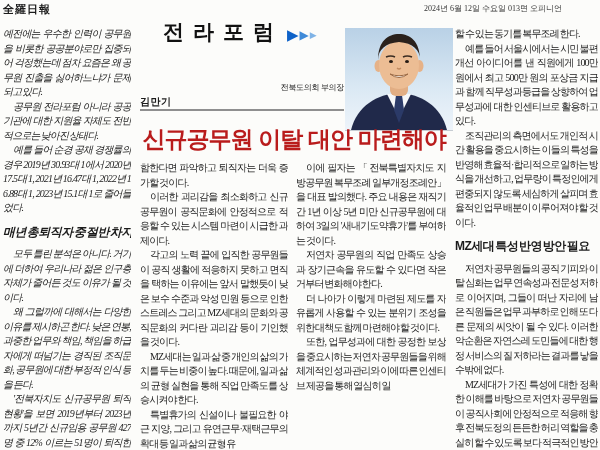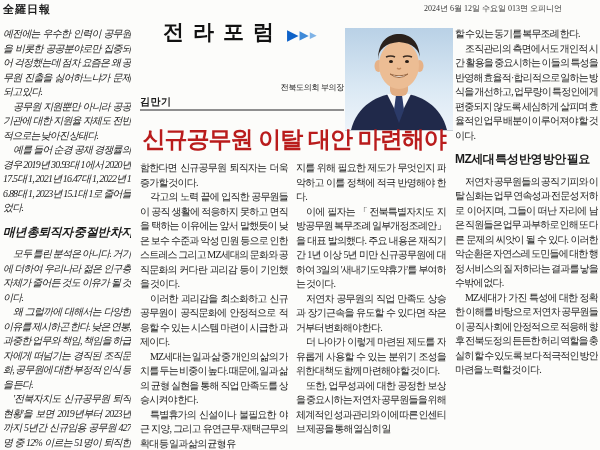--- a/index.html
+++ b/index.html
@@ -42,21 +42,21 @@
 </head>
 <body>
 
 <div>
 
   <span class="masthead">全羅日報</span>
   <span class="dateline">2024년 6월 12일 수요일 013면 오피니언</span>
 
   <div class="col col1">
       <p class="para noindent">예전에는 우수한 인력이 공무원을 비롯한 공공분야로만 집중되어 걱정했는데 점차 요즘은 왜 공무원 진출을 싫어하느냐가 문제 되고 있다.</p>
-      <p class="para">공무원 지원뿐만 아니라 공공기관에 대한 지원율 자체도 전반적으로는 낮아진 상태다.</p>
+      <p class="para">공무원 전라포럼 아니라 공공기관에 대한 지원율 자체도 전반적으로는 낮아진 상태다.</p>
       <p class="para">예를 들어 순경 공채 경쟁률의 경우 2019년 30.93대 1에서 2020년 17.5대 1, 2021년 16.47대 1, 2022년 16.88대 1, 2023년 15.1대 1로 줄어들었다.</p>
       <h3 class="subhead">매년 총퇴직자 중 절반 차지</h3>
       <p class="para">모두 틀린 분석은 아니다. 거기에 더하여 우리나라 젊은 인구층 자체가 줄어든 것도 이유가 될 것이다.</p>
       <p class="para">왜 그럴까에 대해서는 다양한 이유를 제시하곤 한다. 낮은 연봉, 과중한 업무와 책임, 책임을 하급자에게 떠넘기는 경직된 조직문화, 공무원에 대한 부정적 인식 등을 든다.</p>
       <p class="para">'전북자치도 신규공무원 퇴직 현황'을 보면 2019년부터 2023년까지 5년간 신규임용 공무원 427명 중 12% 이르는 51명이 퇴직한 것으로 나타났으며, 매년 총퇴직자 중 절반 가량을 차지하고 있다. 시군까지 포</p>
     </div>
 
   <div class="forum">
     <span class="forum-title">전라포럼</span>
     <span class="arrows"><i class="a1">▶</i><i class="a2">▶</i><i class="a3">▶</i></span>
@@ -91,34 +91,34 @@
 
   <div class="byline">
     <span class="name">김만기</span>
     <span class="role">전북도의회 부의장</span>
   </div>
   <div class="photo-rule"></div>
 
   <h1 class="headline">신규공무원 이탈 대안 마련해야</h1>
 
   <div class="col col2">
-      <p class="para noindent">함한다면 신규공무원 퇴직자는 더욱 증가할 것이다.</p>
+      <p class="para noindent">함한다면 파악하고 퇴직자는 더욱 증가할 것이다.</p>
+      <p class="para">이러한 괴리감을 최소화하고 신규공무원이 공직문화에 안정적으로 적응할 수 있는 시스템 마련이 시급한 과제이다.</p>
       <p class="para">각고의 노력 끝에 입직한 공무원들이 공직 생활에 적응하지 못하고 면직을 택하는 이유에는 앞서 말했듯이 낮은 보수 수준과 악성 민원 등으로 인한 스트레스 그리고 MZ세대의 문화와 공직문화의 커다란 괴리감 등이 기인했을 것이다.</p>
-      <p class="para">이러한 괴리감을 최소화하고 신규공무원이 공직문화에 안정적으로 적응할 수 있는 시스템 마련이 시급한 과제이다.</p>
       <p class="para">MZ세대는 일과 삶 중 개인의 삶의 가치를 두는 비중이 높다. 때문에, 일과 삶의 균형 실현을 통해 직업 만족도를 상승시켜야 한다.</p>
       <p class="para">특별휴가의 신설이나 불필요한 야근 지양, 그리고 유연근무·재택근무의 확대 등 일과 삶의 균형 유</p>
     </div>
   <div class="col col3">
-      <p class="para noindent">지를 위해 필요한 제도가 무엇인지 파악하고 이를 정책에 적극 반영해야 한다.</p>
       <p class="para">이에 필자는 「전북특별자치도 지방공무원 복무조례 일부개정조례안」을 대표 발의했다. 주요 내용은 재직기간 1년 이상 5년 미만 신규공무원에 대하여 3일의 '새내기도약휴가'를 부여하는 것이다.</p>
       <p class="para">저연차 공무원의 직업 만족도 상승과 장기근속을 유도할 수 있다면 작은 거부터 변화해야 한다.</p>
       <p class="para">더 나아가 이렇게 마련된 제도를 자유롭게 사용할 수 있는 분위기 조성을 위한 대책도 함께 마련해야 할 것이다.</p>
       <p class="para">또한, 업무성과에 대한 공정한 보상을 중요시하는 저연차 공무원들을 위해 체계적인 성과관리와 이에 따른 인센티브 제공을 통해 열심히 일</p>
     </div>
   <div class="col col4">
       <p class="para noindent">할 수 있는 동기를 복무조례 한다.</p>
+      <p class="para">예를 들어 서울시에서는 시민 불편 개선 아이디어를 낸 직원에게 100만 원에서 최고 500만 원의 포상금 지급과 함께 직무성과등급을 상향하여 업무성과에 대한 인센티브로 활용하고 있다.</p>
       <p class="para">조직관리의 측면에서도 개인적 시간 활용을 중요시하는 이들의 특성을 반영해 효율적·합리적으로 일하는 방식을 개선하고, 업무량이 특정인에게 편중되지 않도록 세심하게 살피며 효율적인 업무 배분이 이루어져야 할 것이다.</p>
       <h3 class="subhead">MZ세대 특성 반영 방안 필요</h3>
       <p class="para">저연차 공무원들의 공직 기피와 이탈 심화는 업무 연속성과 전문성 저하로 이어지며, 그들이 떠난 자리에 남은 직원들은 업무 과부하로 인해 또 다른 문제의 씨앗이 될 수 있다. 이러한 악순환은 자연스레 도민들에 대한 행정 서비스의 질 저하라는 결과를 낳을 수밖에 없다.</p>
       <p class="para">MZ세대가 가진 특성에 대한 정확한 이해를 바탕으로 저연차 공무원들이 공직사회에 안정적으로 적응해 향후 전북도정의 든든한 허리 역할을 충실히 할 수 있도록 보다 적극적인 방안 마련을 노력할 것이다.</p>
     </div>
 
 </div>
 
 </body></html>

